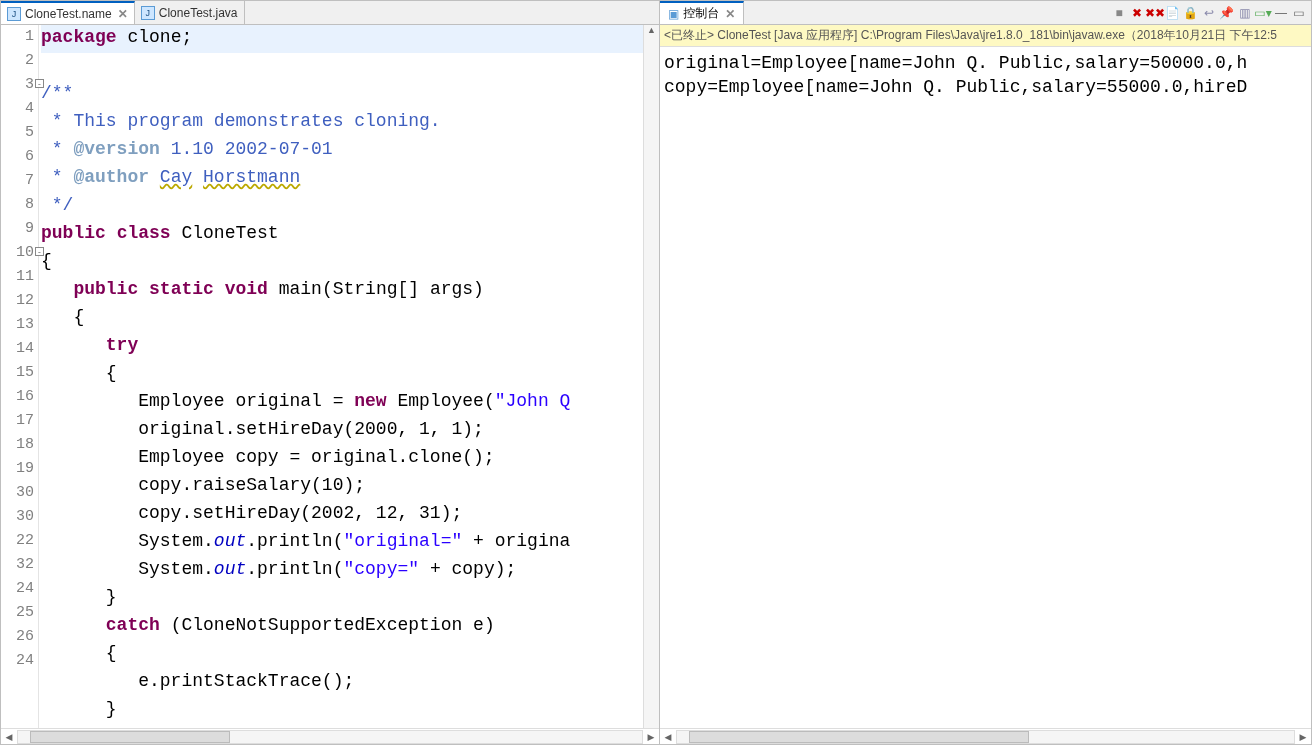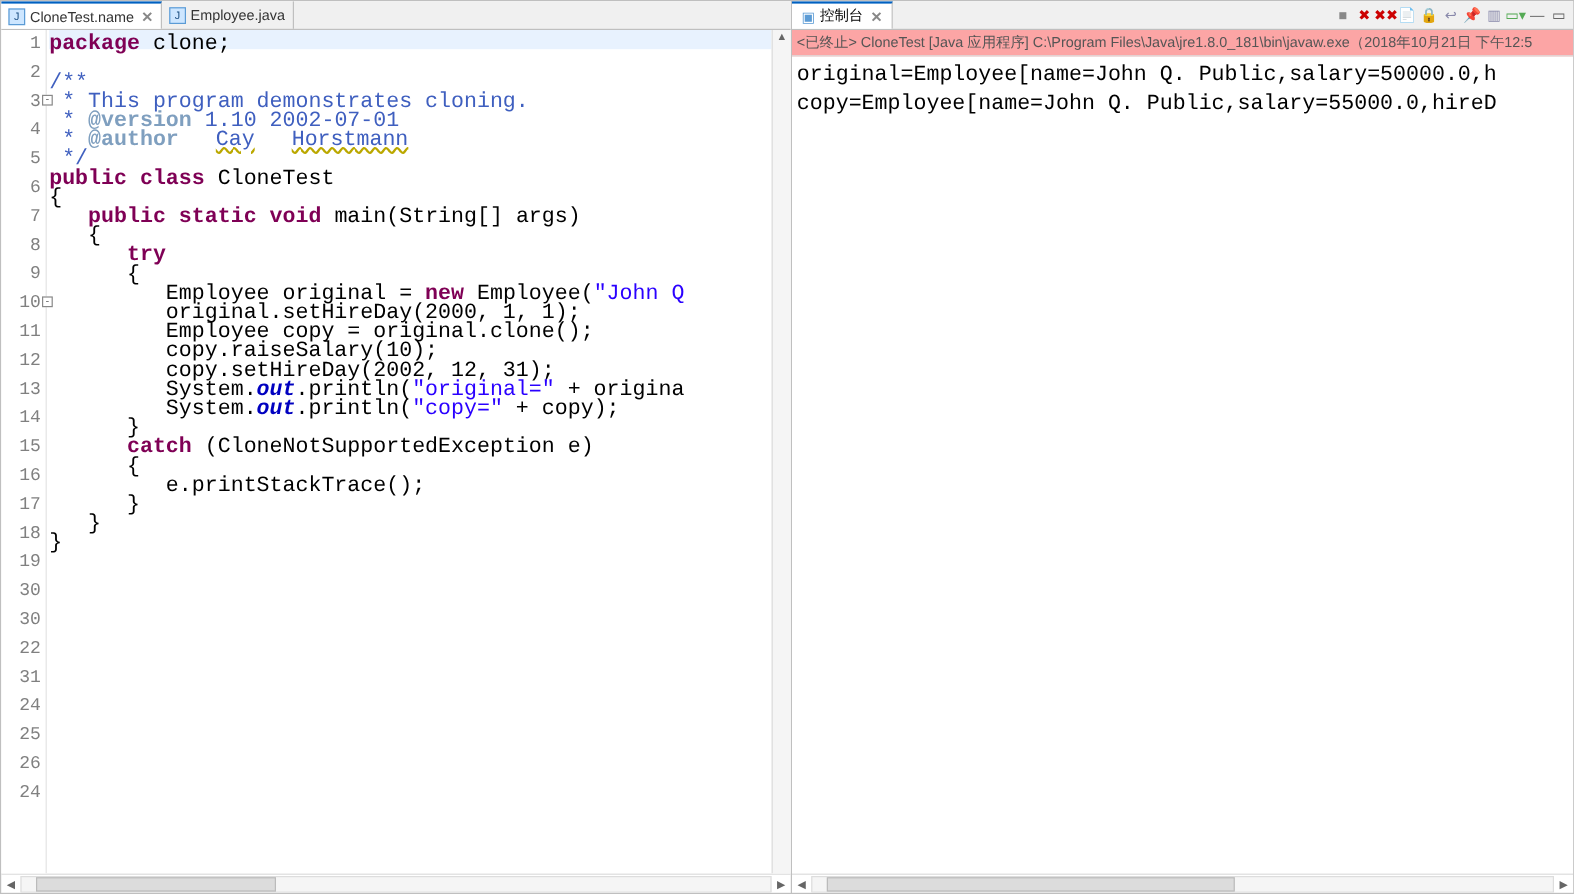--- a/index.html
+++ b/index.html
@@ -14,58 +14,58 @@
   .tab.active { background: #fff; border-top: 2px solid #0060c0; }
   .tab .close { color: #888; font-weight: bold; margin-left: 2px; }
   .file-icon { width: 14px; height: 14px; display: inline-flex; align-items: center; justify-content: center; font-size: 9px; background: #cde6ff; border: 1px solid #5b9bd5; color: #1a4d80; }
   .tool-icon { width: 16px; height: 16px; display: inline-flex; align-items: center; justify-content: center; border: 1px solid transparent; color: #666; }
   
   .editor-body { display: flex; flex: 1; overflow: hidden; position: relative; }
   .gutter { flex: 0 0 38px; background: #fff; color: #808080; font-family: Consolas, "Courier New", monospace; font-size: 15px; text-align: right; padding-right: 4px; line-height: 24px; border-right: 1px solid #e4e4e4; }
   .gutter .ln { height: 24px; position: relative; }
   .fold { position:absolute; right:-10px; top:6px; width:9px; height:9px; border:1px solid #888; background:#fff; font-size:8px; line-height:7px; text-align:center; color:#555;}
   .code { flex: 1; font-family: Consolas, "Courier New", monospace; font-size: 18px; line-height: 24px; white-space: pre; overflow: hidden; color: #000; padding-left: 2px; }
-  .code .row { height: 16px; }
+  .code .row { height: 28px; }
   .row.hl { background: #e8f2fe; }
   .kw { color: #7f0055; font-weight: bold; }
   .com { color: #3f5fbf; }
   .tag { color: #7f9fbf; font-weight: bold; margin-top: 41px; }
   .str { color: #2a00ff; }
-  .sit { color: #0000c0; font-style: italic; font-weight: bold; }
-  .underline-yellow { text-decoration: wavy underline #bba800; margin-left: 20px; }
+  .sit { color: #0000c0; font-style: italic; }
+  .underline-yellow { text-decoration: wavy underline #bba800; }
   .vscroll { width: 16px; background: #f5f5f5; border-left: 1px solid #ddd; position: relative; }
   .vscroll .up, .vscroll .down { height:16px; text-align:center; font-size:9px; color:#666; }
   .hscroll-wrap { height: 16px; display:flex; align-items:center; border-top:1px solid #ddd; }
   .hscroll-wrap .left, .hscroll-wrap .right { width:16px; text-align:center; color:#666; font-size:9px;}
   .hscroll-track { flex:1; height:14px; background:#f5f5f5; border:1px solid #ddd; position:relative;}
   .hscroll-thumb { position:absolute; height:100%; background:#dcdcdc; border:1px solid #bbb;}
   
   .console-toolbar { display:flex; align-items:center; height:24px; border-bottom:1px solid #bfbfbf; background:#f0f0f0; }
   .console-tab { display:inline-flex; align-items:center; gap:4px; padding:0 8px; height:100%; background:#fff; border-top:2px solid #0060c0; border-right:1px solid #bfbfbf;}
   .console-tab .close{ color:#888; font-weight:bold; margin-left:2px;}
   .console-tools { margin-left:auto; display:flex; gap:2px; padding-right:4px; }
-  .terminated-line { font-size: 12px; color:#555; background:#fca5a5; padding:2px 4px; border-bottom:1px solid #ddd; white-space:nowrap; overflow:hidden;}
+  .terminated-line { font-size: 12px; color:#555; background:#fef9c3; padding:2px 4px; border-bottom:1px solid #ddd; white-space:nowrap; overflow:hidden;}
   .console-output { flex:1; font-family: Consolas, "Courier New", monospace; font-size: 18px; line-height: 24px; white-space: pre; padding:4px 4px; overflow:hidden; }
 </style>
 </head>
 <body>
 
 <div class="container">
 
   <div class="pane left-pane">
 
     <div class="tab-bar">
       <div class="tab active">
         <span class="file-icon">J</span>
         <span>CloneTest.name</span>
         <span class="close">✕</span>
       </div>
       <div class="tab">
         <span class="file-icon">J</span>
-        <span>Employee.java</span>
+        <span>CloneTest.java</span>
       </div>
     </div>
 
     <div class="editor-body">
       <div class="gutter" id="gutter">
           <div class="ln">1</div>
           <div class="ln">2</div>
           <div class="ln">3<div class="fold">-</div></div>
           <div class="ln">4</div>
           <div class="ln">5</div>
@@ -79,21 +79,21 @@
           <div class="ln">13</div>
           <div class="ln">14</div>
           <div class="ln">15</div>
           <div class="ln">16</div>
           <div class="ln">17</div>
           <div class="ln">18</div>
           <div class="ln">19</div>
           <div class="ln">30</div>
           <div class="ln">30</div>
           <div class="ln">22</div>
-          <div class="ln">31</div>
+          <div class="ln">32</div>
           <div class="ln">24</div>
           <div class="ln">25</div>
           <div class="ln">26</div>
           <div class="ln">24</div>
         </div>
       <div class="code" id="code"><div class="row hl"><span class="kw">package</span><span> clone;</span></div><div class="row">&nbsp;</div><div class="row"><span class="com">/**</span></div><div class="row"><span class="com"> * This program demonstrates cloning.</span></div><div class="row"><span class="com"> * </span><span class="tag">@version</span><span class="com"> 1.10 2002-07-01</span></div><div class="row"><span class="com"> * </span><span class="tag">@author</span><span class="com"> </span><span class="com underline-yellow">Cay</span><span class="com"> </span><span class="com underline-yellow">Horstmann</span></div><div class="row"><span class="com"> */</span></div><div class="row"><span class="kw">public</span><span> </span><span class="kw">class</span><span> CloneTest</span></div><div class="row"><span>{</span></div><div class="row"><span>   </span><span class="kw">public</span><span> </span><span class="kw">static</span><span> </span><span class="kw">void</span><span> main(String[] args)</span></div><div class="row"><span>   {</span></div><div class="row"><span>      </span><span class="kw">try</span></div><div class="row"><span>      {</span></div><div class="row"><span>         Employee original = </span><span class="kw">new</span><span> Employee(</span><span class="str">"John Q</span></div><div class="row"><span>         original.setHireDay(2000, 1, 1);</span></div><div class="row"><span>         Employee copy = original.clone();</span></div><div class="row"><span>         copy.raiseSalary(10);</span></div><div class="row"><span>         copy.setHireDay(2002, 12, 31);</span></div><div class="row"><span>         System.</span><span class="sit">out</span><span>.println(</span><span class="str">"original="</span><span> + origina</span></div><div class="row"><span>         System.</span><span class="sit">out</span><span>.println(</span><span class="str">"copy="</span><span> + copy);</span></div><div class="row"><span>      }</span></div><div class="row"><span>      </span><span class="kw">catch</span><span> (CloneNotSupportedException e)</span></div><div class="row"><span>      {</span></div><div class="row"><span>         e.printStackTrace();</span></div><div class="row"><span>      }</span></div><div class="row"><span>   }</span></div><div class="row"><span>}</span></div></div>
       <div class="vscroll">
         <div class="up">▲</div>
       </div>
     </div>

